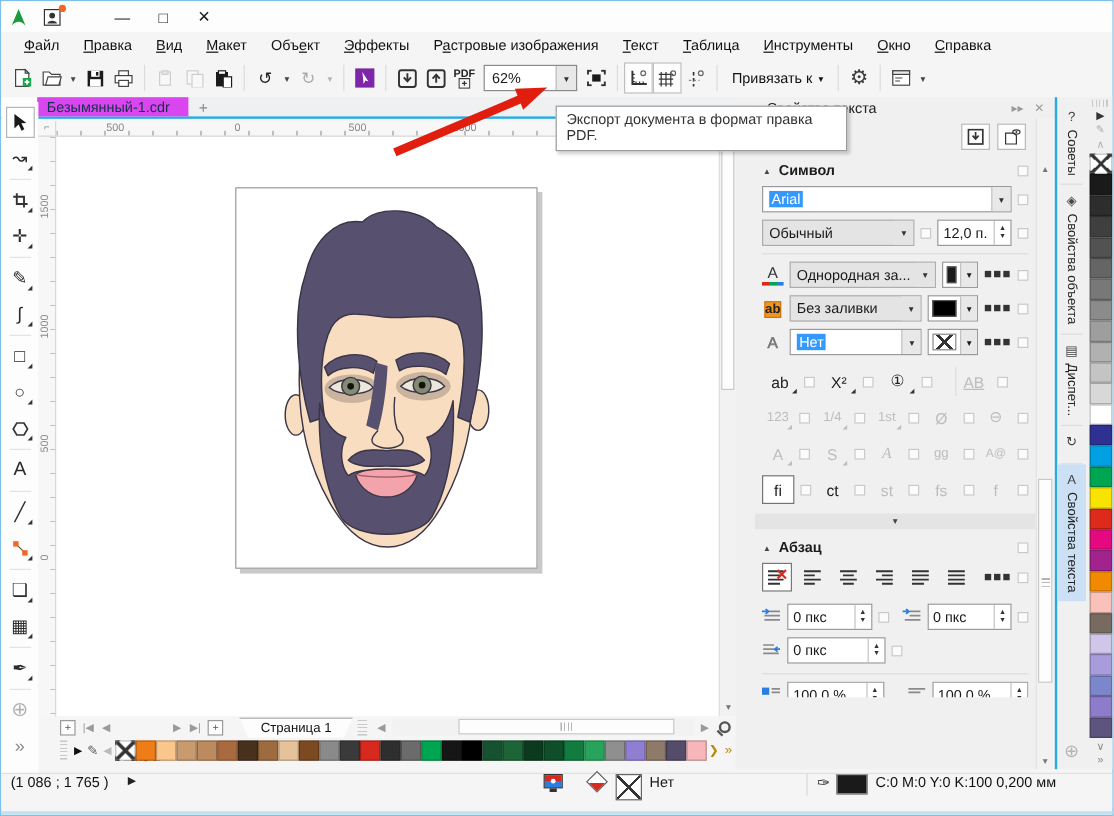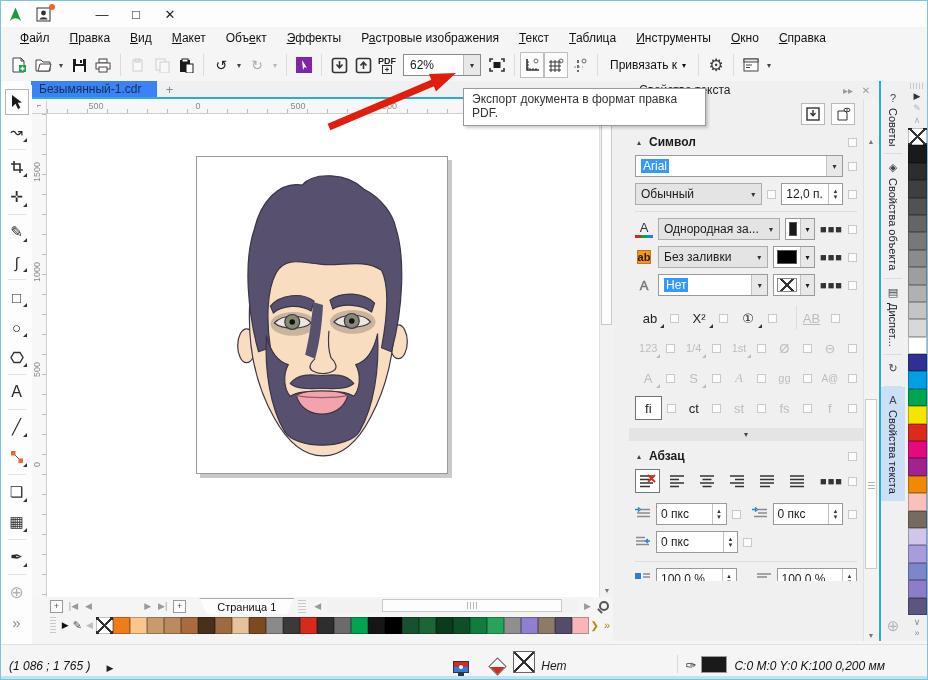--- a/index.html
+++ b/index.html
@@ -30,21 +30,21 @@
   .disabled { opacity:.35; }
   .zoom-combo { width:78px; height:22px; border:1px solid #8a8a8a; background:#fff; display:flex; align-items:center; margin:0 4px; }
   .zoom-combo .val { flex:1; padding-left:6px; }
   .zoom-combo .dd { width:17px; height:100%; background:#e8e8e8; border-left:1px solid #bdbdbd; font-size:8px; display:flex; align-items:center; justify-content:center; color:#333; }
   .snap-btn { display:flex; align-items:center; gap:5px; padding:3px 7px; color:#111; }
   .toggle-on { border:1px solid #bfbfbf; background:#fdfdfd; }
 
   
   .tabrow { position:absolute; left:0; top:80px; width:614px; height:18px; background:#eef0f1; border-bottom:2px solid #29abe2; display:flex; align-items:stretch; }
   .tab-home { width:30px; display:flex; align-items:center; justify-content:center; font-size:14px; color:#222; background:#fdfdfd; }
-  .doc-tab { background:#3b82f6; display:flex; align-items:center; padding:0 16px 0 8px; color:#10324a; }
+  .doc-tab { background:#d946ef; display:flex; align-items:center; padding:0 16px 0 8px; color:#10324a; }
   .tab-add { width:24px; display:flex; align-items:center; justify-content:center; color:#8a8a8a; font-size:13px; }
 
   
   .docker-header { position:absolute; left:628px; top:80px; width:250px; height:18px; background:#f0f0f0; display:flex; align-items:center; padding:0 4px 0 10px; }
   .docker-header .t { flex:1; color:#222; }
   .dk-hicon { width:18px; text-align:center; color:#9a9a9a; font-size:10px; }
 
   
   .ruler-corner { position:absolute; left:31px; top:100px; width:15px; height:13px; background:#f7f7f7; border-right:1px solid #d0d0d0; border-bottom:1px solid #d0d0d0; font-size:8px; color:#888; text-align:center; }
   .hruler { position:absolute; left:46px; top:100px; width:566px; height:13px; background:#f7f7f7; border-bottom:1px solid #cfcfcf;
@@ -142,21 +142,21 @@
   
   .rpal { position:absolute; left:904px; top:80px; width:24px; height:560px; background:#f0f0f0; display:flex; flex-direction:column; align-items:center; }
   .rpal .hdr { display:flex; flex-direction:column; align-items:center; gap:2px; padding:2px 0 3px; }
   .rpal .grip { width:14px; height:6px; background:repeating-linear-gradient(90deg,#c9c9c9 0 1px,transparent 1px 3px); }
   .rpal .hicon { font-size:9px; color:#333; line-height:10px; }
   .rpal .col { flex:1; display:flex; flex-direction:column; width:19px; }
   .rpal .col .swatch { flex:1; width:19px; height:auto; margin:0; }
   .rpal .ftr { font-size:9px; color:#888; line-height:11px; text-align:center; padding:2px 0; }
 
   
-  .statusbar { position:absolute; left:0; top:643px; width:100%; height:29px; background:#f5f5f5; border-top:1px solid #e0e0e0; display:flex; align-items:flex-end; font-size:12px;font-style:italic; }
+  .statusbar { position:absolute; left:0; top:643px; width:100%; height:29px; background:#f5f5f5; border-top:1px solid #e0e0e0; display:flex; align-items:flex-start; font-size:12px; }
   .sb-coords { margin-left:8px; color:#111; }
   .sb-arrow { margin-left:16px; font-size:9px; color:#222; }
   .ic-monitor { position:relative; width:16px; height:12px; border:1px solid #333; background:linear-gradient(180deg,#d7291d 0 45%,#2b7de0 45% 100%); margin-left:340px; }
   .ic-monitor::before { content:""; position:absolute; left:5px; top:3px; width:4px; height:4px; background:#fff; border-radius:50%; }
   .ic-monitor::after { content:""; position:absolute; left:4px; bottom:-4px; width:6px; height:3px; background:#333; }
   .ic-filldiamond { width:13px; height:13px; margin-left:22px; background:linear-gradient(135deg,#fdfdfd 55%,#d7291d 55%); border:1px solid #666; transform:rotate(45deg); }
   .xchip { width:22px; height:22px; border:1px solid #666; margin-left:9px; background:linear-gradient(45deg,transparent 46%,#333 46% 54%,transparent 54%),linear-gradient(-45deg,transparent 46%,#333 46% 54%,transparent 54%),#fff; }
   .sb-none { margin-left:6px; }
   .sb-sep { width:1px; height:18px; background:#d9d9d9; margin-left:110px; }
   .sb-pen { margin-left:8px; font-size:13px; color:#333; }

